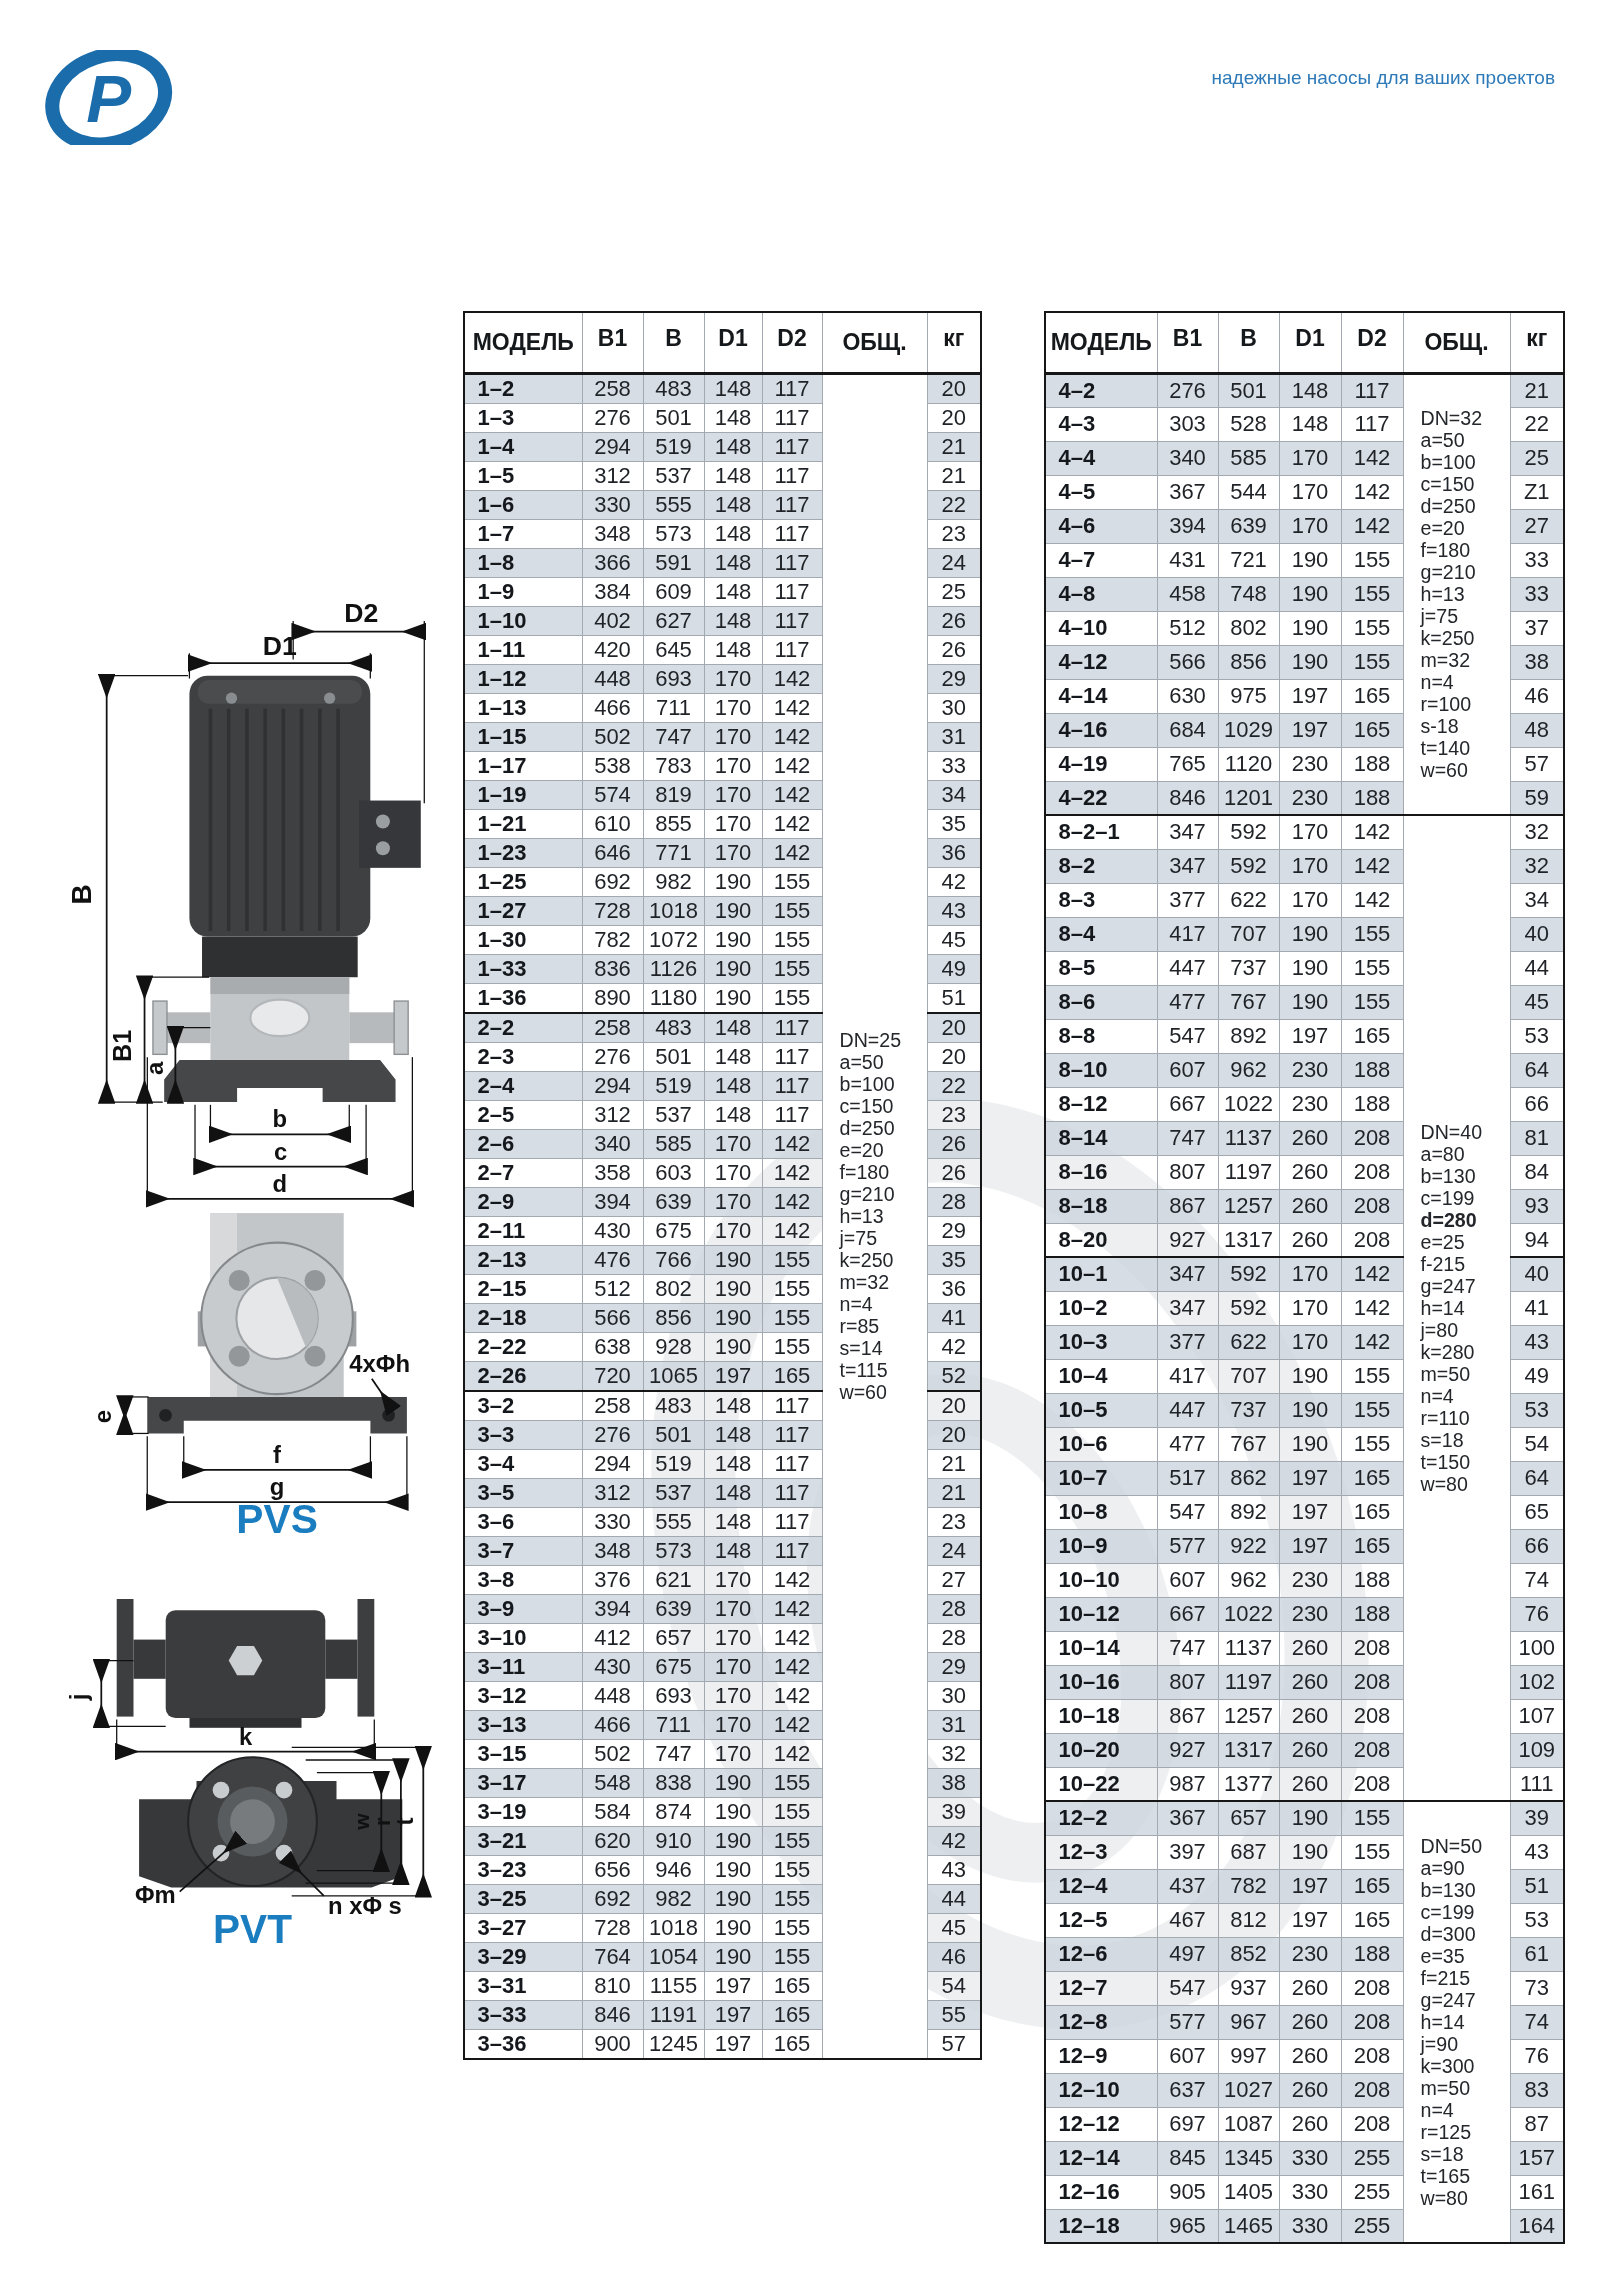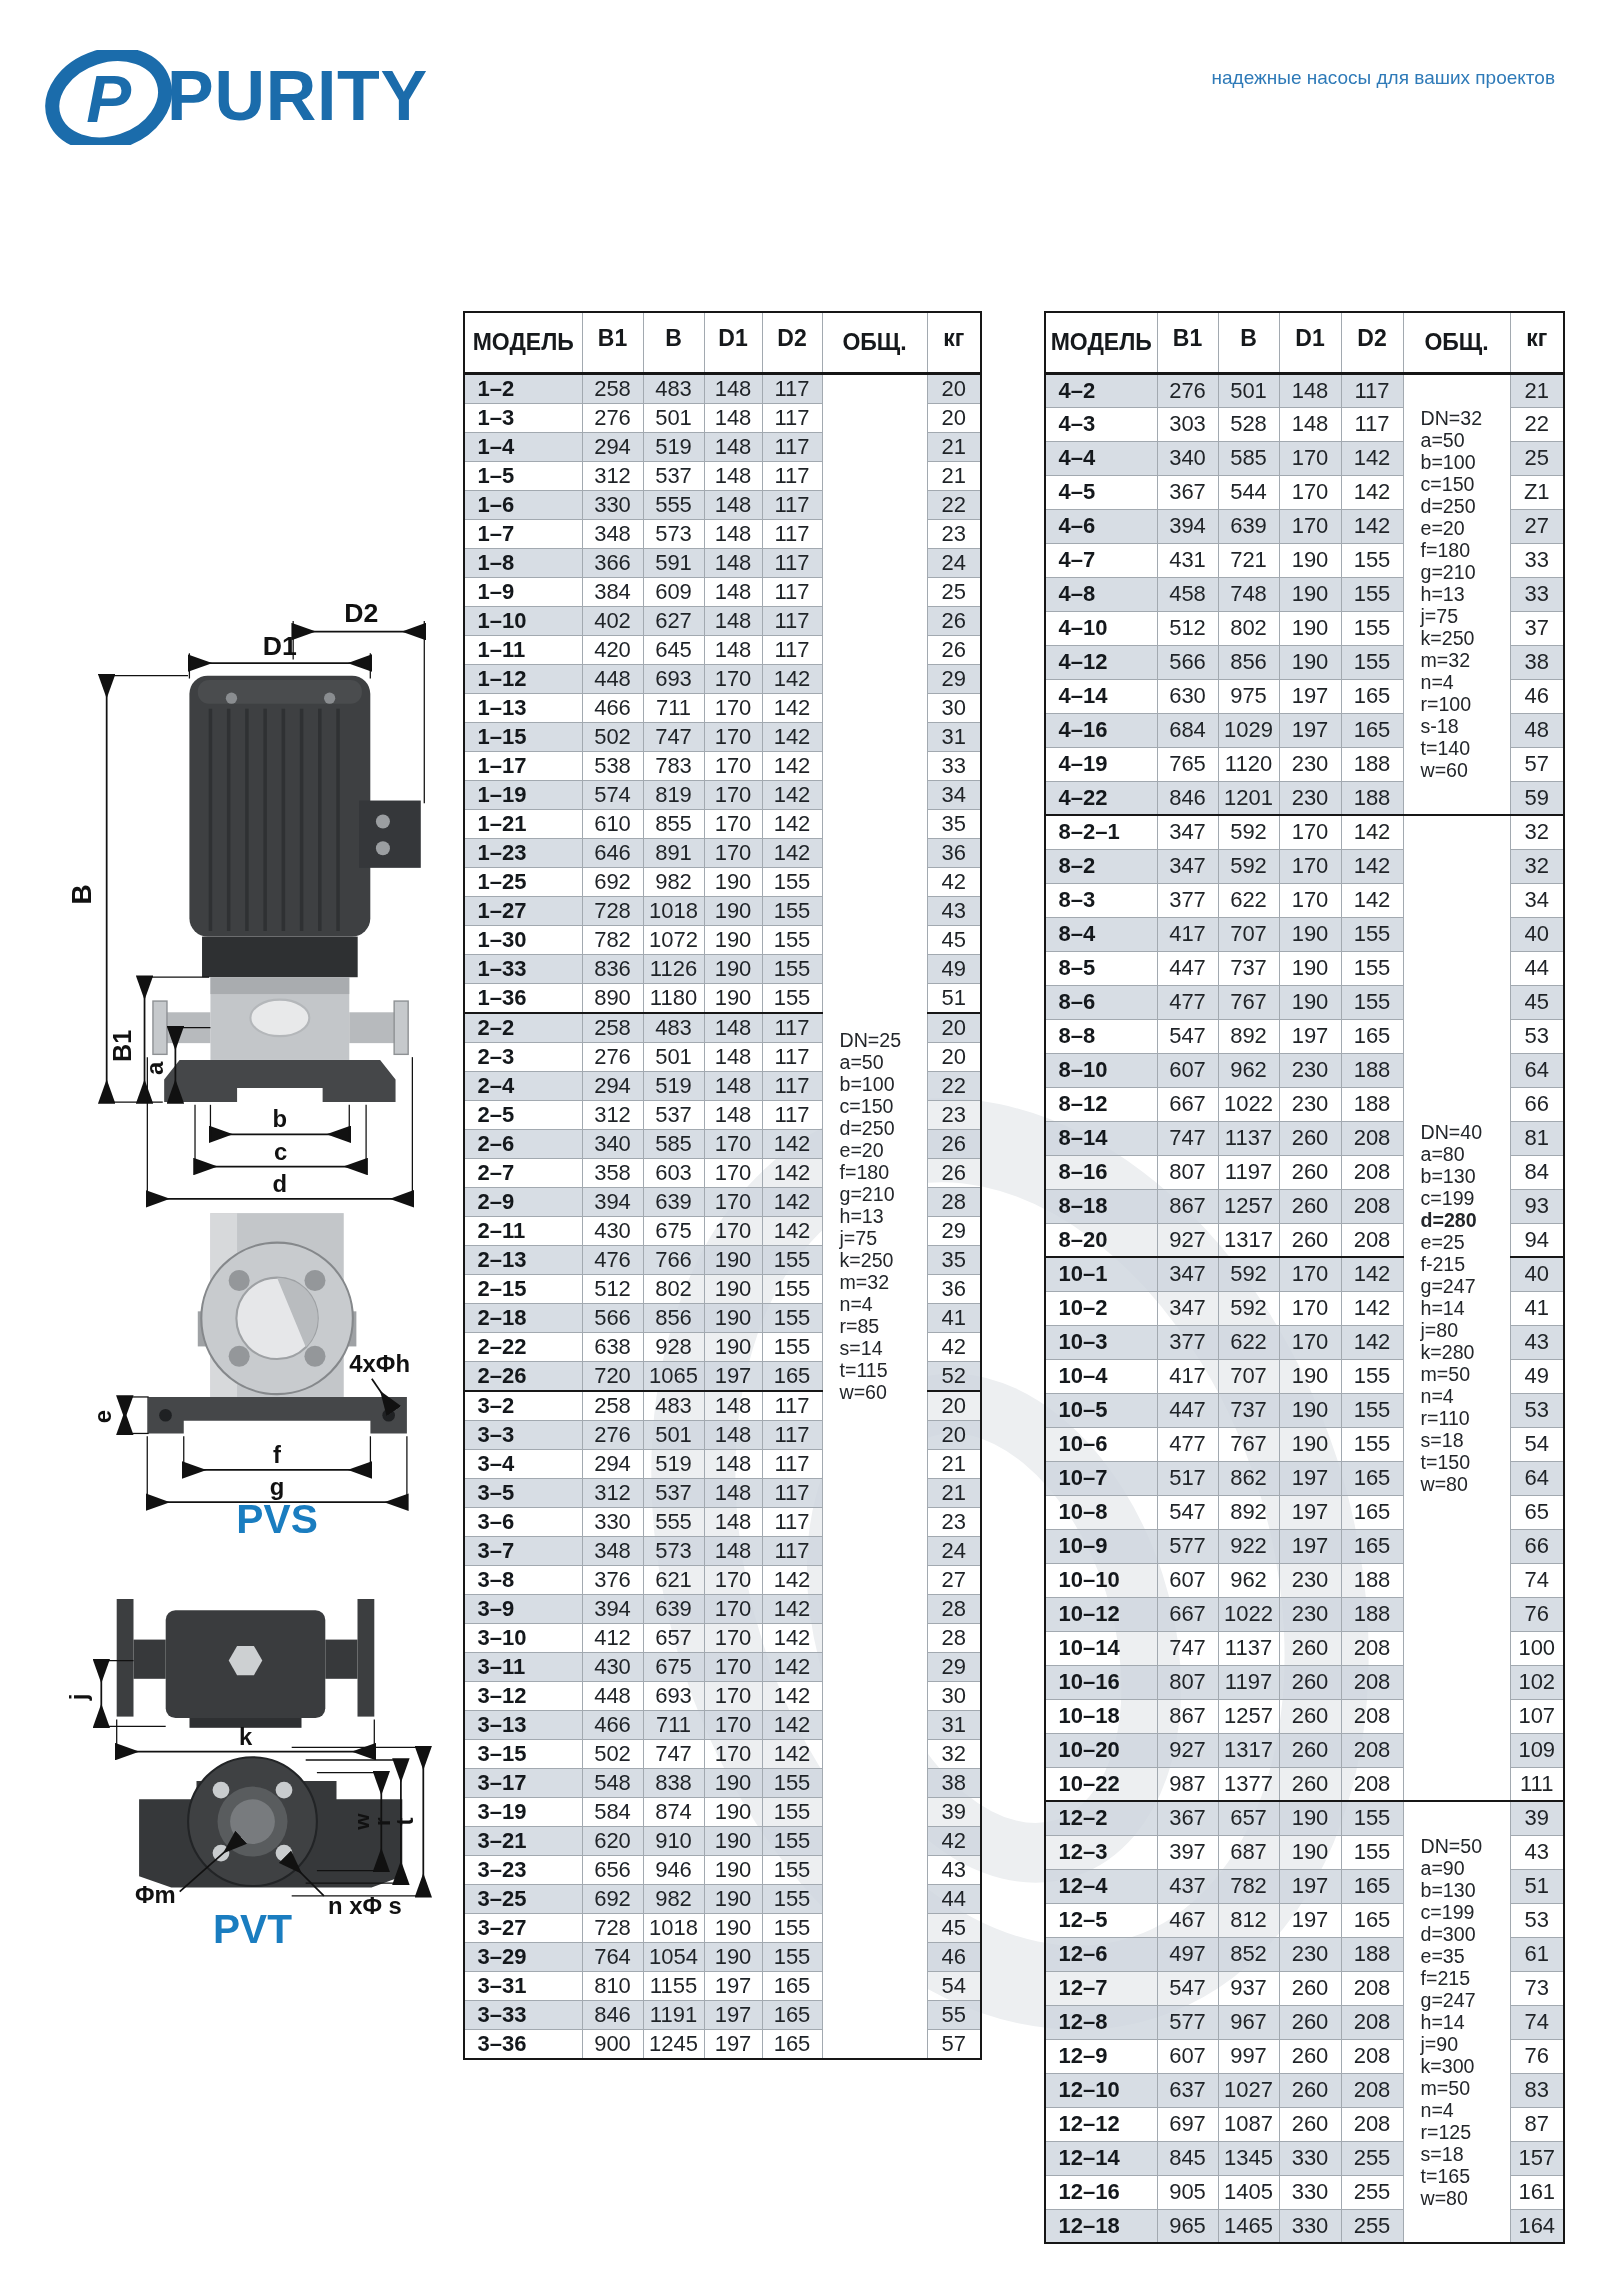--- a/index.html
+++ b/index.html
@@ -59,21 +59,20 @@
   </svg>
 
   <svg id="logo" viewBox="0 0 620 135">
     <g>
       <g transform="rotate(-18 105 70)">
         <ellipse cx="105" cy="70" rx="82" ry="62" fill="none" stroke="#1b6cab" stroke-width="20"></ellipse>
       </g>
       <text x="105" y="102" text-anchor="middle" font-size="96" font-style="italic" font-weight="700" fill="#1b6cab">P</text>
     </g>
   </svg>
-  <div id="logo-text">PURITY</div>
   <div id="slogan">надежные насосы для ваших проектов</div>
 
   <svg class="fig" style="top:593px" width="407" height="617" viewBox="0 0 580 880">
     <defs>
       <marker id="a1" markerWidth="14" markerHeight="10" refX="13" refY="5" orient="auto-start-reverse">
         <path d="M0,5 L14,0 L14,10 Z" fill="#111"></path>
       </marker>
     </defs>
     <g>
       <rect x="210" y="118" width="258" height="372" rx="26" fill="#3e4042"></rect>
@@ -414,21 +413,21 @@
             <td class="model">1–21</td>
             <td class="num">610</td>
             <td class="num">855</td>
             <td class="num">170</td>
             <td class="num">142</td>
             <td class="num">35</td>
           </tr>
           <tr class="band">
             <td class="model">1–23</td>
             <td class="num">646</td>
-            <td class="num">891</td>
+            <td class="num">771</td>
             <td class="num">170</td>
             <td class="num">142</td>
             <td class="num">36</td>
           </tr>
           <tr>
             <td class="model">1–25</td>
             <td class="num">692</td>
             <td class="num">982</td>
             <td class="num">190</td>
             <td class="num">155</td>

